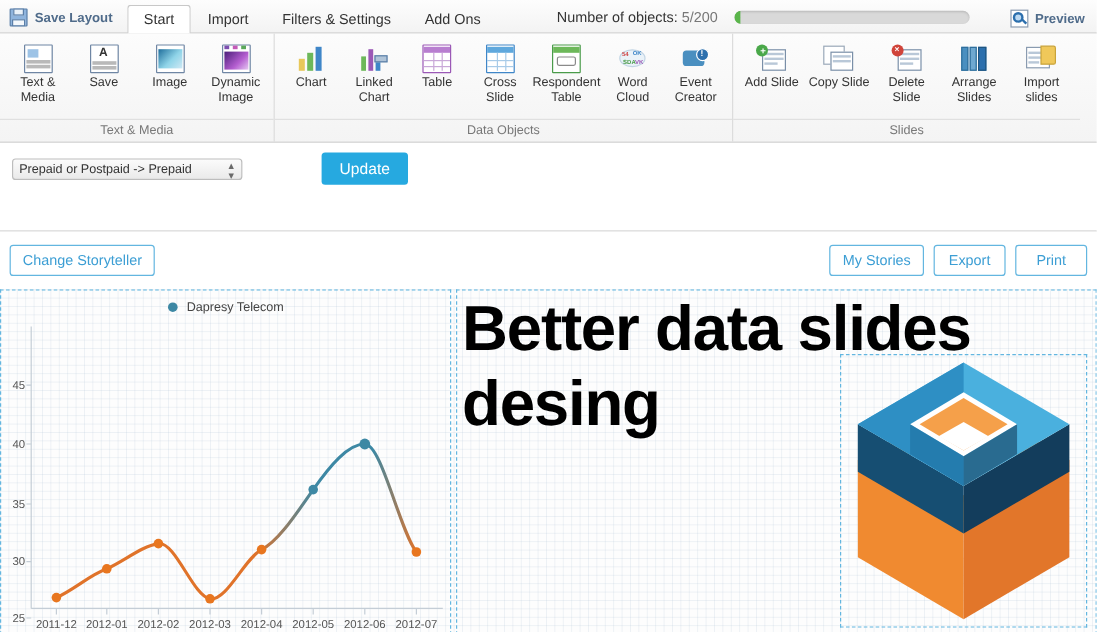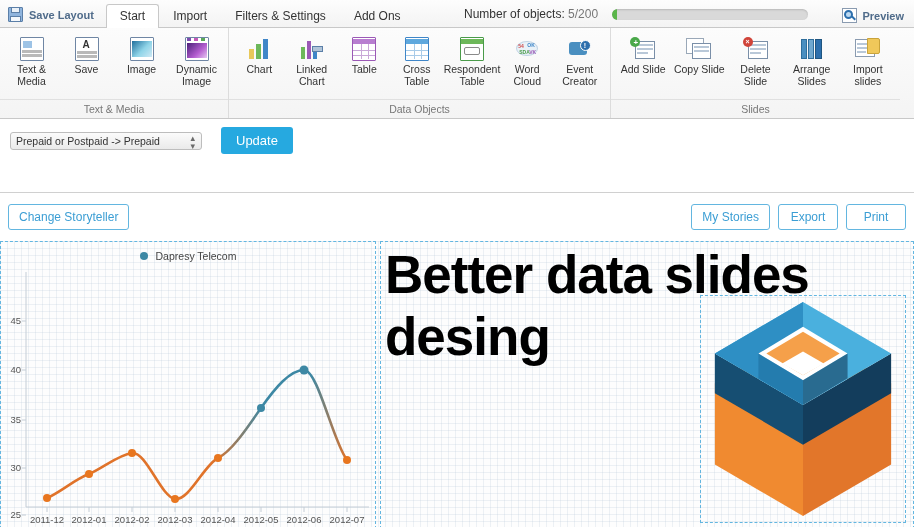--- a/index.html
+++ b/index.html
@@ -90,21 +90,21 @@
   .fselect{
     width:192px; height:18px; background:linear-gradient(#fbfbfb,#eaeaea);
     border:1px solid #bdbdbd; border-radius:3px; font-size:10.5px; color:#333;
     display:flex; align-items:center; padding:0 5px; position:relative; cursor:pointer;
     white-space:nowrap; overflow:hidden;
   }
   .fselect .arrows{ position:absolute; right:6px; top:1px; font-size:9px; line-height:8px; color:#6a6a6a;}
   .fselect .arrows span{ display:block; }
   .update-btn{
     background:#26a9e0; color:#fff; font-size:13px; border:none; border-radius:3px;
-    padding:6px 15px; cursor:pointer; font-family:inherit;
+    padding:6px 15px; cursor:pointer; font-family:inherit;margin-left:47px;
   }
 
   
   .storybar{
     height:48px; width:914px; background:#fff; position:relative;
     display:flex; align-items:center; padding:0 8px; border-bottom:none;
   }
   .sbtn{
     border:1px solid #63b6e0; color:#3c9ed4; background:#fff; border-radius:3px;
     font-size:12px; padding:5px 10px; cursor:pointer; font-family:inherit; white-space:nowrap;
@@ -273,21 +273,21 @@
       <div class="ritem">
         <span class="ico">
           <span class="frame" style="border-color:#3f86c8;"></span>
           <span style="position:absolute;left:2px;top:2px;right:2px;height:5px;background:#5fa8dd;"></span>
           <span style="position:absolute;left:10px;top:7px;width:1px;bottom:2px;background:#a8cbe8;"></span>
           <span style="position:absolute;left:17px;top:7px;width:1px;bottom:2px;background:#a8cbe8;"></span>
           <span style="position:absolute;left:2px;top:13px;right:2px;height:1px;background:#a8cbe8;"></span>
           <span style="position:absolute;left:2px;top:18px;right:2px;height:1px;background:#a8cbe8;"></span>
         </span>
         <span class="cap" style="white-space:pre-line">Cross
-Table</span>
+Slide</span>
       </div>
 
       <div class="ritem">
         <span class="ico">
           <span class="frame" style="border-color:#4a9b4a;"></span>
           <span style="position:absolute;left:2px;top:2px;right:2px;height:5px;background:#6db85a;"></span>
           <span style="position:absolute;left:5px;top:10px;right:5px;height:8px;border:1px solid #8a8a8a;background:#fff;border-radius:2px;"></span>
         </span>
         <span class="cap" style="white-space:pre-line">Respondent
 Table</span>

